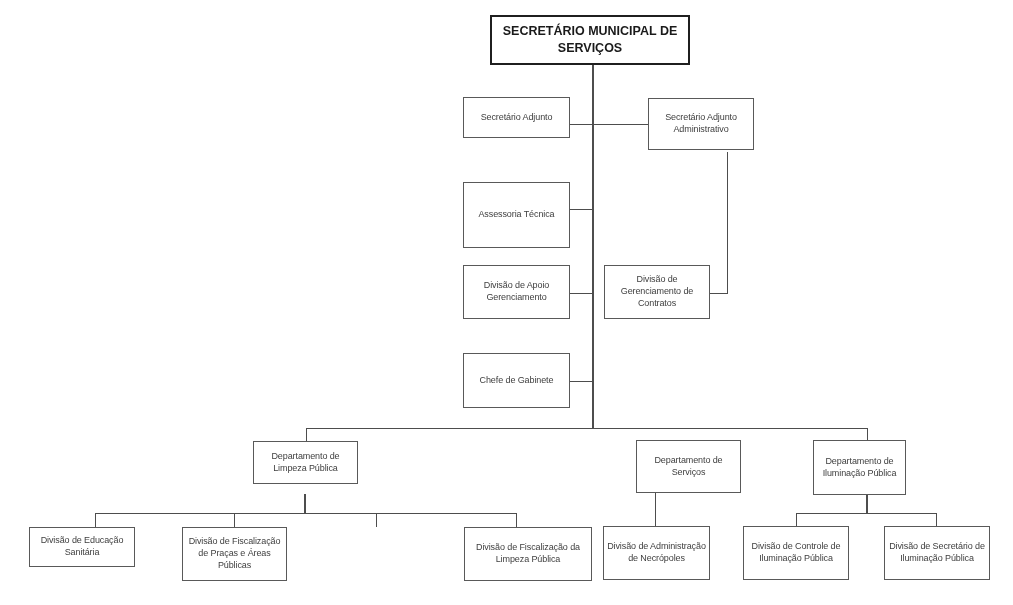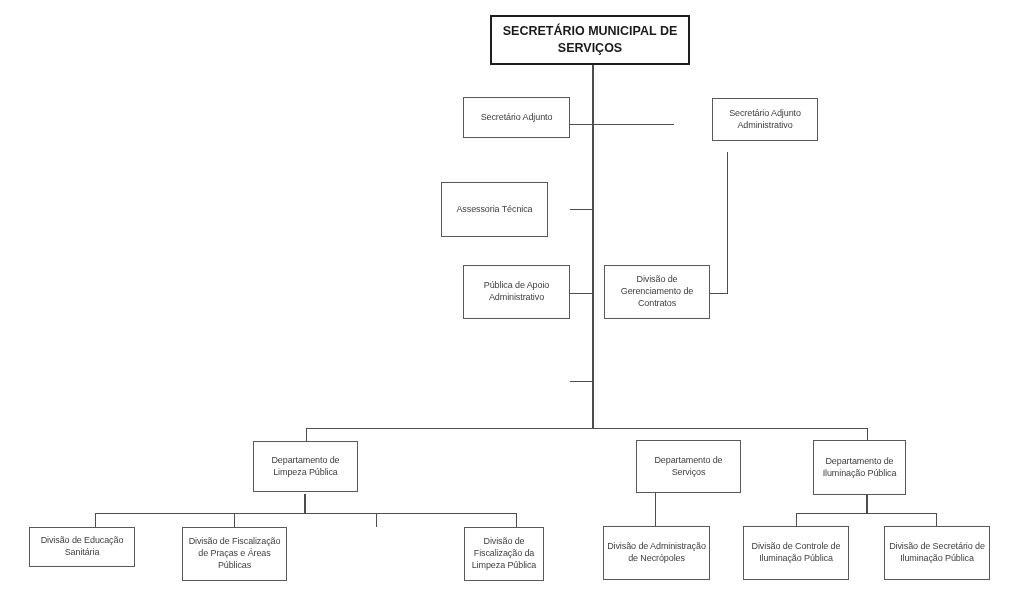--- a/index.html
+++ b/index.html
@@ -68,34 +68,35 @@
   <div class="ln" style="left:655px;top:493px;width:1px;height:33px"></div>
 
   <div class="ln" style="left:866px;top:495px;width:2px;height:18px"></div>
   <div class="ln" style="left:796px;top:513px;width:141px;height:1px"></div>
   <div class="ln" style="left:796px;top:513px;width:1px;height:13px"></div>
   <div class="ln" style="left:936px;top:513px;width:1px;height:13px"></div>
 
   <div class="node root" style="left:490px;top:15px;width:200px;height:50px">SECRETÁRIO MUNICIPAL DE SERVIÇOS</div>
 
   <div class="node" style="left:463px;top:97px;width:107px;height:41px">Secretário Adjunto</div>
-  <div class="node" style="left:712px;top:98px;width:106px;height:43px">Secretário Adjunto Administrativo</div>
+  <div class="node" style="left:648px;top:98px;width:106px;height:52px">Secretário Adjunto Administrativo</div>
 
-  <div class="node" style="left:441px;top:182px;width:107px;height:55px">Assessoria Técnica</div>
+  <div class="node" style="left:463px;top:182px;width:107px;height:66px">Assessoria Técnica</div>
 
-  <div class="node" style="left:463px;top:265px;width:107px;height:54px">Pública de Apoio Administrativo</div>
+  <div class="node" style="left:463px;top:265px;width:107px;height:54px">Divisão de Apoio Gerenciamento</div>
   <div class="node" style="left:604px;top:265px;width:106px;height:54px">Divisão de Gerenciamento de Contratos</div>
 
+  <div class="node" style="left:463px;top:353px;width:107px;height:55px">Chefe de Gabinete</div>
 
-  <div class="node" style="left:253px;top:441px;width:105px;height:51px">Departamento de Limpeza Pública</div>
+  <div class="node" style="left:253px;top:441px;width:105px;height:43px">Departamento de Limpeza Pública</div>
   <div class="node" style="left:636px;top:440px;width:105px;height:53px">Departamento de Serviços</div>
   <div class="node" style="left:813px;top:440px;width:93px;height:55px">Departamento de Iluminação Pública</div>
 
   <div class="node" style="left:29px;top:527px;width:106px;height:40px">Divisão de Educação Sanitária</div>
   <div class="node" style="left:182px;top:527px;width:105px;height:54px">Divisão de Fiscalização de Praças e Áreas Públicas</div>
-  <div class="node" style="left:464px;top:527px;width:80px;height:54px">Divisão de Fiscalização da Limpeza Pública</div>
+  <div class="node" style="left:464px;top:527px;width:128px;height:54px">Divisão de Fiscalização da Limpeza Pública</div>
 
   <div class="node" style="left:743px;top:526px;width:106px;height:54px">Divisão de Controle de Iluminação Pública</div>
 
   <div class="node" style="left:603px;top:526px;width:107px;height:54px">Divisão de Administração de Necrópoles</div>
   <div class="node" style="left:884px;top:526px;width:106px;height:54px">Divisão de Secretário de Iluminação Pública</div>
 
 </div>
 
 </body></html>

